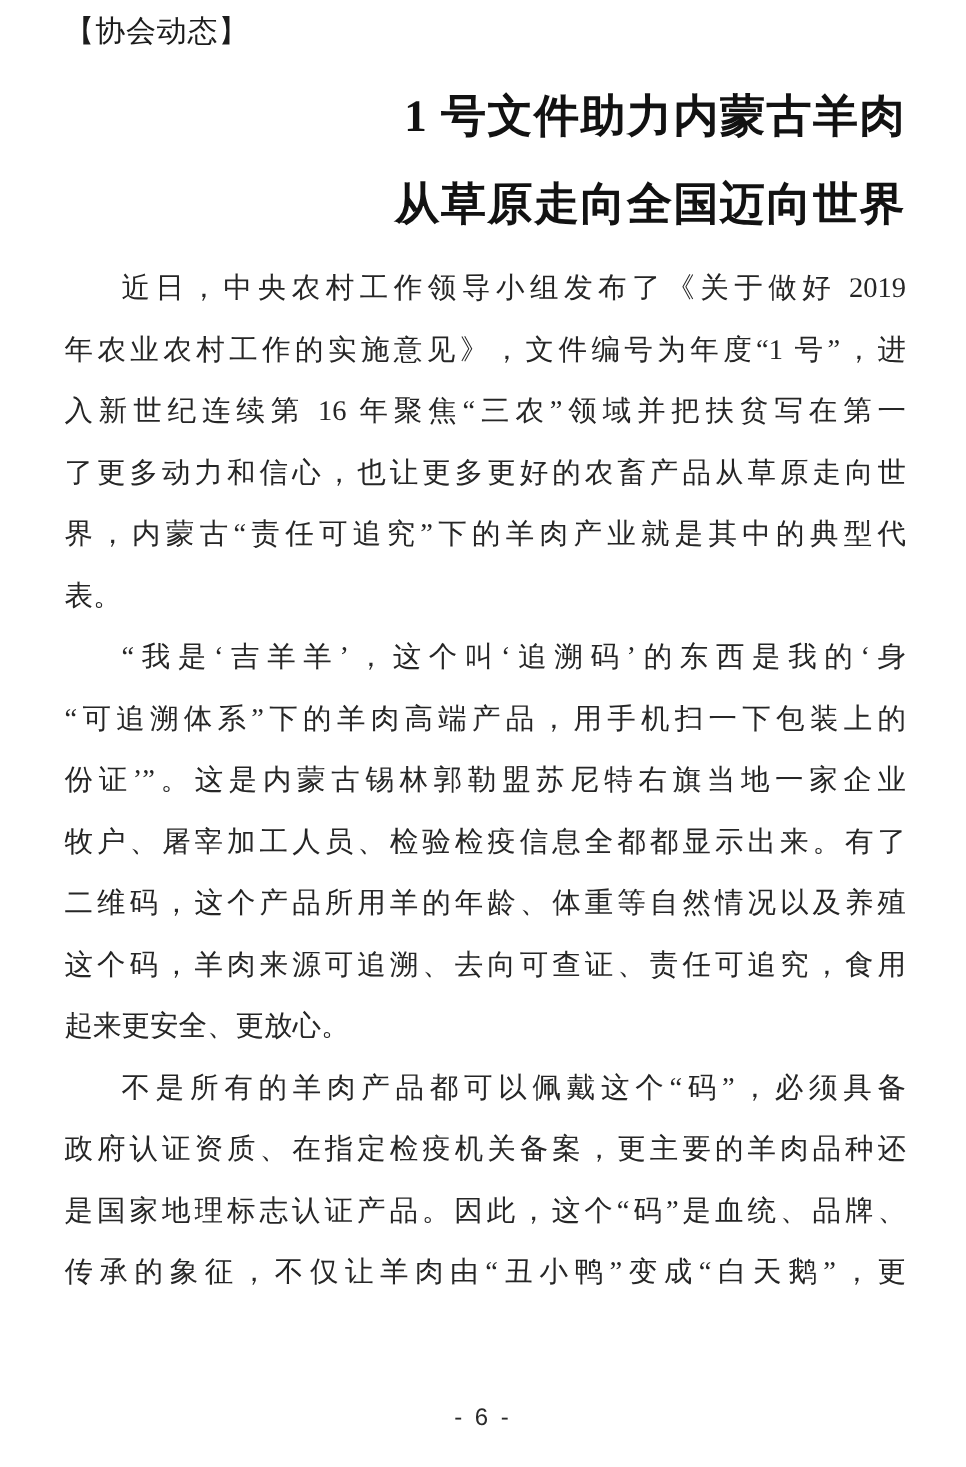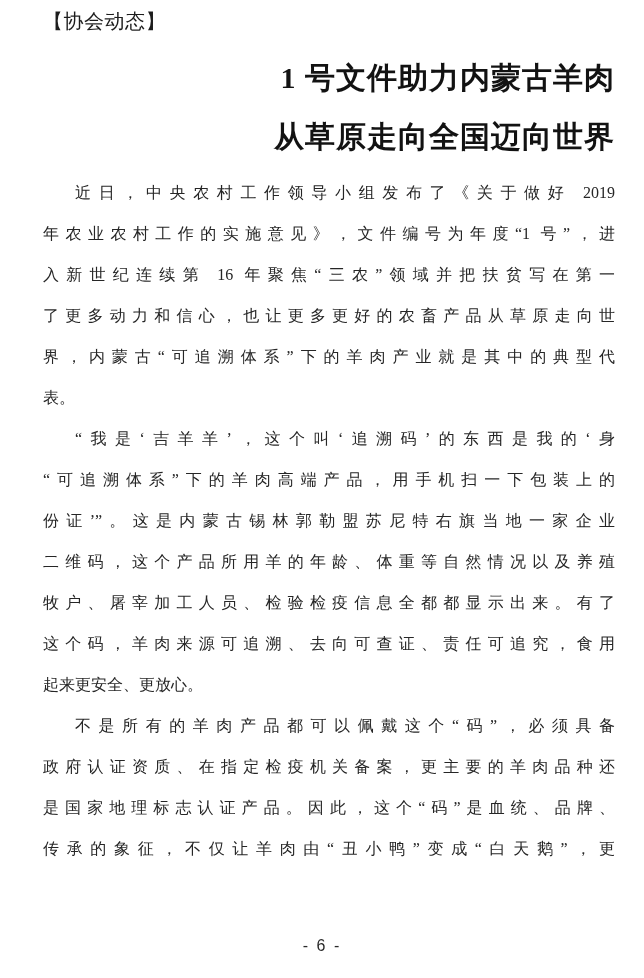--- a/index.html
+++ b/index.html
@@ -6,21 +6,21 @@
     margin: 0;
     padding: 0;
     background: #ffffff;
   }
   .page {
     position: relative;
     width: 644px;
     height: 978px;
     background: #ffffff;
     box-sizing: border-box;
-    padding: 8px 29px 0 43px;
+    padding: 8px 40px 0 43px;
     overflow: hidden;
     font-family: "Liberation Serif", "DejaVu Serif", serif;
     color: #222222;
   }
   .section-label {
     font-family: "Liberation Sans", "DejaVu Sans", sans-serif;
     font-size: 20px;
     line-height: 26px;
     color: #1c1c1c;
     letter-spacing: 0.5px;
@@ -32,21 +32,21 @@
   .doc-title .title-line {
     font-size: 30px;
     line-height: 59px;
     font-weight: bold;
     color: #121212;
     letter-spacing: 1px;
     font-family: "Liberation Serif", "DejaVu Serif", serif;
   }
   .doc-body {
     margin-top: 6px;
-    font-size: 16px;
+    font-size: 19px;
     color: #262626;
   }
   .paragraph {
     margin: 0;
     padding: 0;
   }
   .line {
     line-height: 41px;
     height: 41px;
     white-space: nowrap;
@@ -85,29 +85,29 @@
     <div class="title-line">从草原走向全国迈向世界</div>
   </div>
 
   <div class="doc-body">
 
   <div class="paragraph">
         <div class="line first">近日，中央农村工作领导小组发布了《关于做好 2019</div>
         <div class="line">年农业农村工作的实施意见》，文件编号为年度“1 号”，进</div>
         <div class="line">入新世纪连续第 16 年聚焦“三农”领域并把扶贫写在第一</div>
         <div class="line">了更多动力和信心，也让更多更好的农畜产品从草原走向世</div>
-        <div class="line">界，内蒙古“可追溯体系”下的羊肉产业就是其中的典型代</div>
+        <div class="line">界，内蒙古“责任可追究”下的羊肉产业就是其中的典型代</div>
         <div class="line last">表。</div>
       </div>
       <div class="paragraph">
         <div class="line first">“我是‘吉羊羊’，这个叫‘追溯码’的东西是我的‘身</div>
         <div class="line">“可追溯体系”下的羊肉高端产品，用手机扫一下包装上的</div>
         <div class="line">份证’”。这是内蒙古锡林郭勒盟苏尼特右旗当地一家企业</div>
+        <div class="line">牧户、屠宰加工人员、检验检疫信息全都都显示出来。有了</div>
         <div class="line">二维码，这个产品所用羊的年龄、体重等自然情况以及养殖</div>
-        <div class="line">牧户、屠宰加工人员、检验检疫信息全都都显示出来。有了</div>
         <div class="line">这个码，羊肉来源可追溯、去向可查证、责任可追究，食用</div>
         <div class="line last">起来更安全、更放心。</div>
       </div>
       <div class="paragraph">
         <div class="line first">不是所有的羊肉产品都可以佩戴这个“码”，必须具备</div>
         <div class="line">政府认证资质、在指定检疫机关备案，更主要的羊肉品种还</div>
         <div class="line">是国家地理标志认证产品。因此，这个“码”是血统、品牌、</div>
         <div class="line">传承的象征，不仅让羊肉由“丑小鸭”变成“白天鹅”，更</div>
       </div>
     </div>

